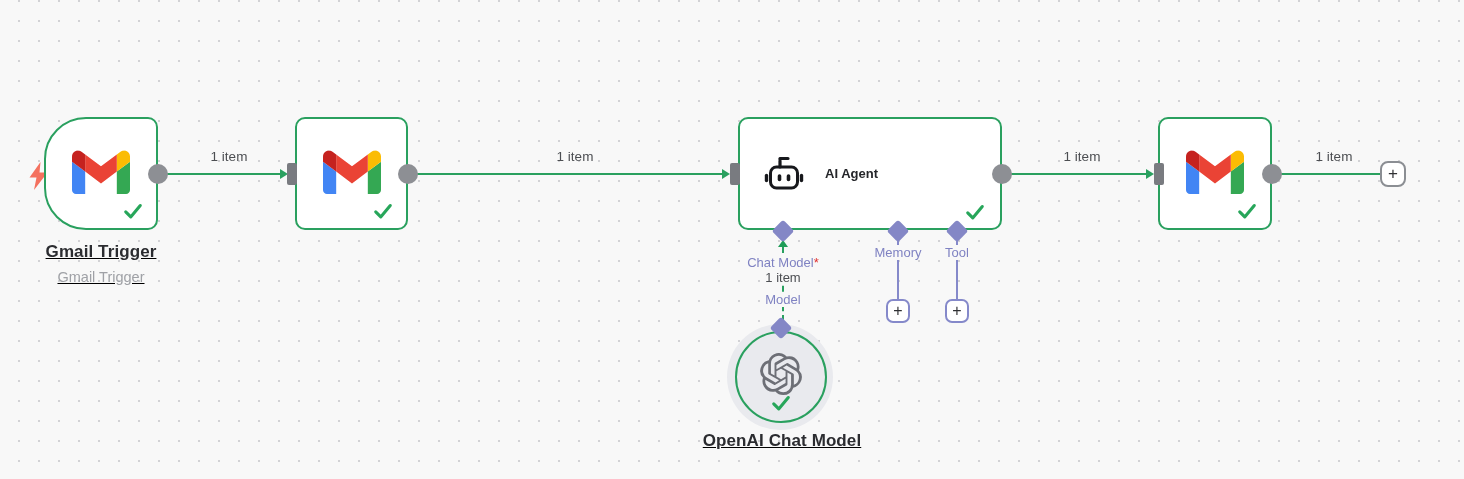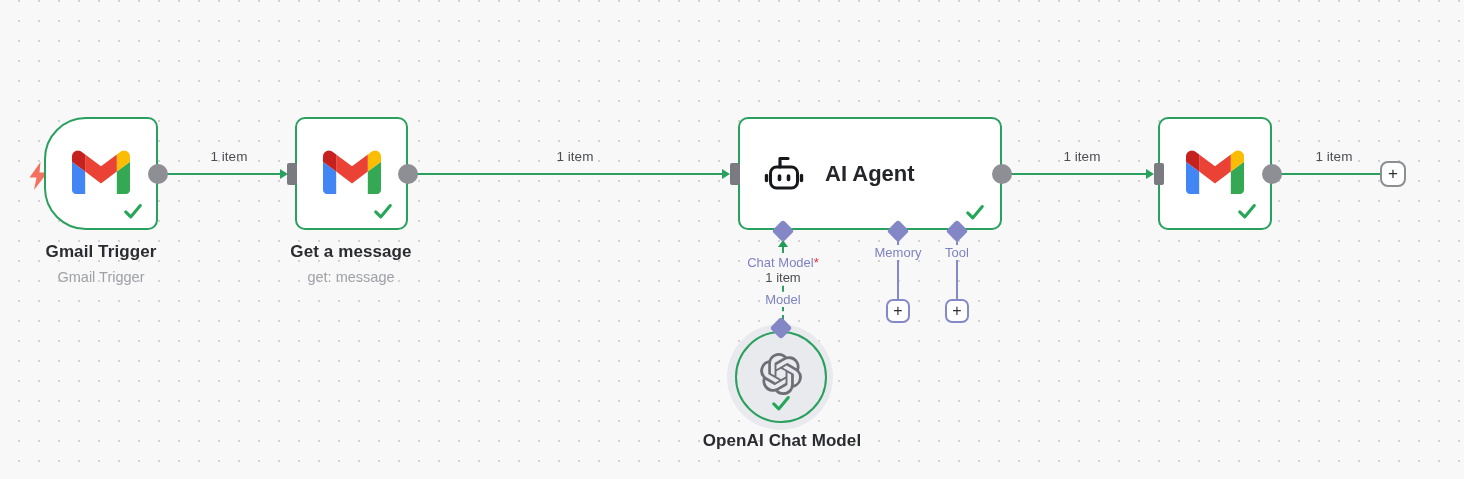--- a/index.html
+++ b/index.html
@@ -11,21 +11,21 @@
     background-size:20px 20px;background-position:9px 11px;
   }
   .node{
     position:absolute;background:#ffffff;border:2px solid #2aa05f;
     box-sizing:border-box;z-index:3;
   }
   .node-square{border-radius:10px;}
   .node-trigger{border-radius:42px 10px 10px 42px;}
   .node-icon-center{position:absolute;left:50%;top:50%;transform:translate(-50%,-54%);}
   .check{position:absolute;z-index:4;}
-  .node-label{position:absolute;text-align:center;z-index:3;transform:translateX(-50%);white-space:nowrap;}
+  .node-label{position:absolute;text-align:center;z-index:3;transform:translateX(-50%);white-space:nowrap;text-decoration:underline;}
   .node-title{font-size:17px;font-weight:700;color:#2b2c30;letter-spacing:.1px;}
   .node-subtitle{font-size:14.5px;color:#9fa1a6;margin-top:7px;}
   .conn-line{position:absolute;height:2px;background:#2aa05f;z-index:1;}
   .conn-arrow{position:absolute;width:0;height:0;border-top:5px solid transparent;border-bottom:5px solid transparent;border-left:8px solid #2aa05f;z-index:2;}
   .conn-label{position:absolute;width:90px;text-align:center;transform:translateX(-50%);font-size:13.5px;color:#4c4e52;z-index:2;white-space:nowrap;}
   .out-dot{position:absolute;width:20px;height:20px;border-radius:50%;background:#8d8f94;z-index:4;}
   .in-rect{position:absolute;width:10px;height:22px;border-radius:2px;background:#797b80;z-index:4;}
   .diamond{position:absolute;width:16px;height:16px;background:#8487c6;border-radius:3px;transform:rotate(45deg);z-index:5;}
   .purple-line{position:absolute;width:2px;background:#8589ca;z-index:1;}
   .dashed-line{position:absolute;width:0;border-left:2px dashed #2aa05f;z-index:1;}
@@ -34,21 +34,21 @@
   .required-mark{color:#e0302f;}
   .mini-label-dark{position:absolute;transform:translateX(-50%);font-size:13px;color:#4c4e52;background:#f8f8f8;padding:0 3px;z-index:3;white-space:nowrap;}
   .plus-btn{
     position:absolute;width:24px;height:24px;border-radius:7px;background:#ffffff;
     display:flex;align-items:center;justify-content:center;
     font-size:16px;font-weight:400;color:#2f3033;z-index:5;box-sizing:border-box;cursor:pointer;
   }
   .plus-purple{border:2px solid #8589ca;}
   .plus-gray{border:2px solid #8b8e93;width:26px;height:26px;border-radius:8px;font-size:17px;}
   .ai-agent-content{display:flex;align-items:center;height:100%;padding-left:23px;gap:20px;}
-  .ai-agent-title{font-size:22px;font-weight:700;color:#25262a;}
+  .ai-agent-title{font-size:13px;font-weight:700;color:#25262a;}
   .circle-node-outer{position:absolute;width:106px;height:106px;border-radius:50%;background:#e9eaee;z-index:2;}
   .circle-node-ring{position:absolute;width:92px;height:92px;border-radius:50%;border:2.5px solid #2aa05f;box-sizing:border-box;z-index:3;}
   .lightning{position:absolute;z-index:2;}
 </style>
 </head>
 <body>
 
 <div id="canvas">
 
   <svg class="lightning" style="left:26px;top:161px;" width="25" height="30" viewBox="0 0 25 30">
@@ -95,24 +95,20 @@
       <path fill="#34a853" d="M120 108h14c3.32 0 6-2.69 6-6V59l-20 15z"></path>
       <path fill="#fbbc04" d="M120 48v26l20-15v-8c0-7.42-8.47-11.65-14.4-7.2z"></path>
       <path fill="#ea4335" d="M72 74V48l24 18 24-18v26L96 92z"></path>
       <path fill="#c5221f" d="M52 51v8l20 15V48l-5.6-4.2c-5.94-4.45-14.4-.22-14.4 7.2z"></path>
     </svg>
     <svg class="check" style="right:12px;bottom:7px;" width="22" height="20" viewBox="0 0 24 22">
       <path d="M4 12l5.5 5.5L20 5" stroke="#27a65a" stroke-width="3.4" fill="none" stroke-linecap="round" stroke-linejoin="round"></path>
     </svg>
   </div>
   <div class="out-dot" style="left:398px;top:164px;"></div>
-  <div class="node-label" style="left:351px;top:242px;">
-    <div class="node-title">Get a message</div>
-    <div class="node-subtitle">get: message</div>
-  </div>
 
   <div class="in-rect" style="left:730px;top:163px;"></div>
   <div class="node node-square" style="left:738px;top:117px;width:264px;height:113px;">
     <div class="ai-agent-content">
       <svg width="42" height="44" viewBox="0 0 42 44">
         <g fill="none" stroke="#17181c" stroke-width="3" stroke-linecap="round" stroke-linejoin="round">
           <rect x="7.5" y="15" width="27" height="21" rx="6"></rect>
           <path d="M17 15 V9.5 M17 6.5 h8" stroke-width="3.2"></path>
           <path d="M17 8.2 a1.6 1.6 0 0 1 1.6 -1.6"></path>
           <path d="M3.5 23.5 v5" stroke-width="3.4"></path>

